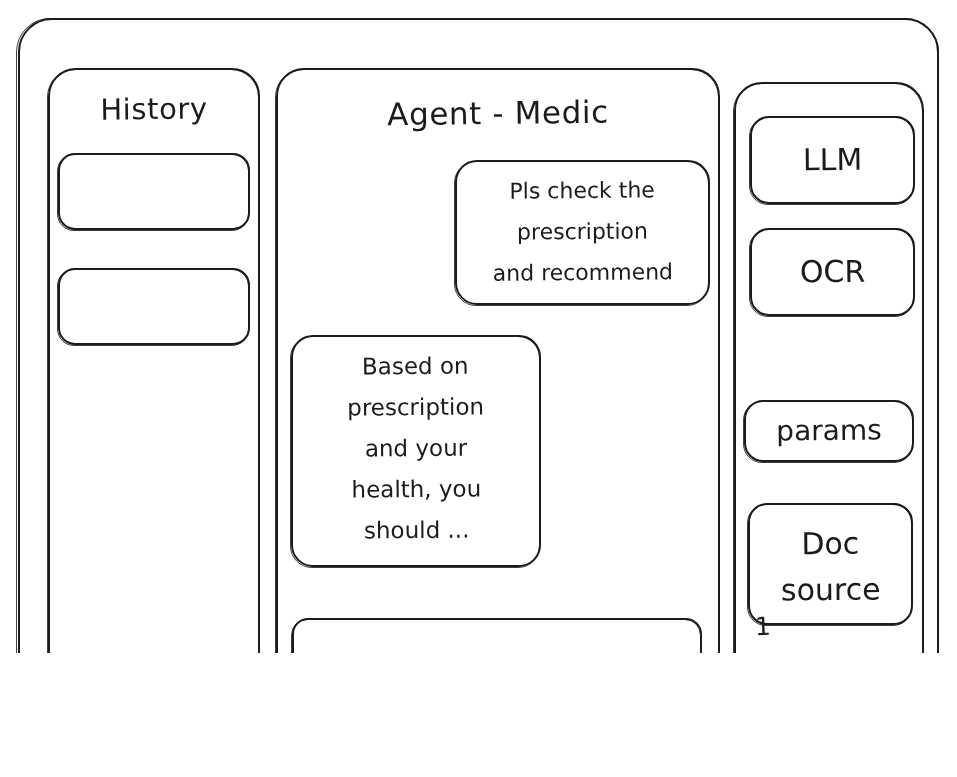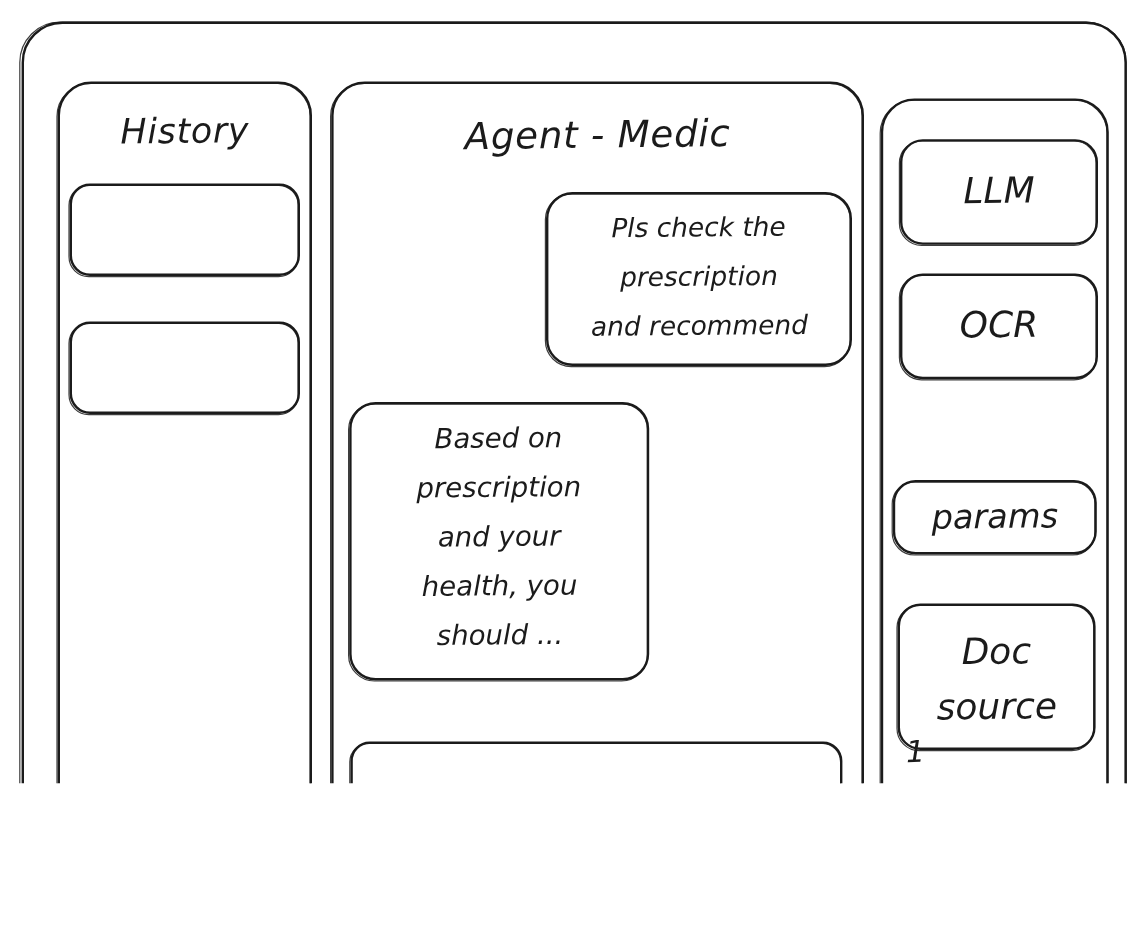--- a/index.html
+++ b/index.html
@@ -8,21 +8,20 @@
     padding: 0;
     background: #ffffff;
   }
   #canvas {
     position: relative;
     width: 957px;
     height: 653px;
     background: #ffffff;
     overflow: hidden;
     font-family: "DejaVu Sans", sans-serif;
-    font-style: italic;
   }
   
   .sketch {
     position: absolute;
     box-sizing: border-box;
     border: 2.6px solid #1b1b1b;
     background: transparent;
   }
   
   .sketch::after {

